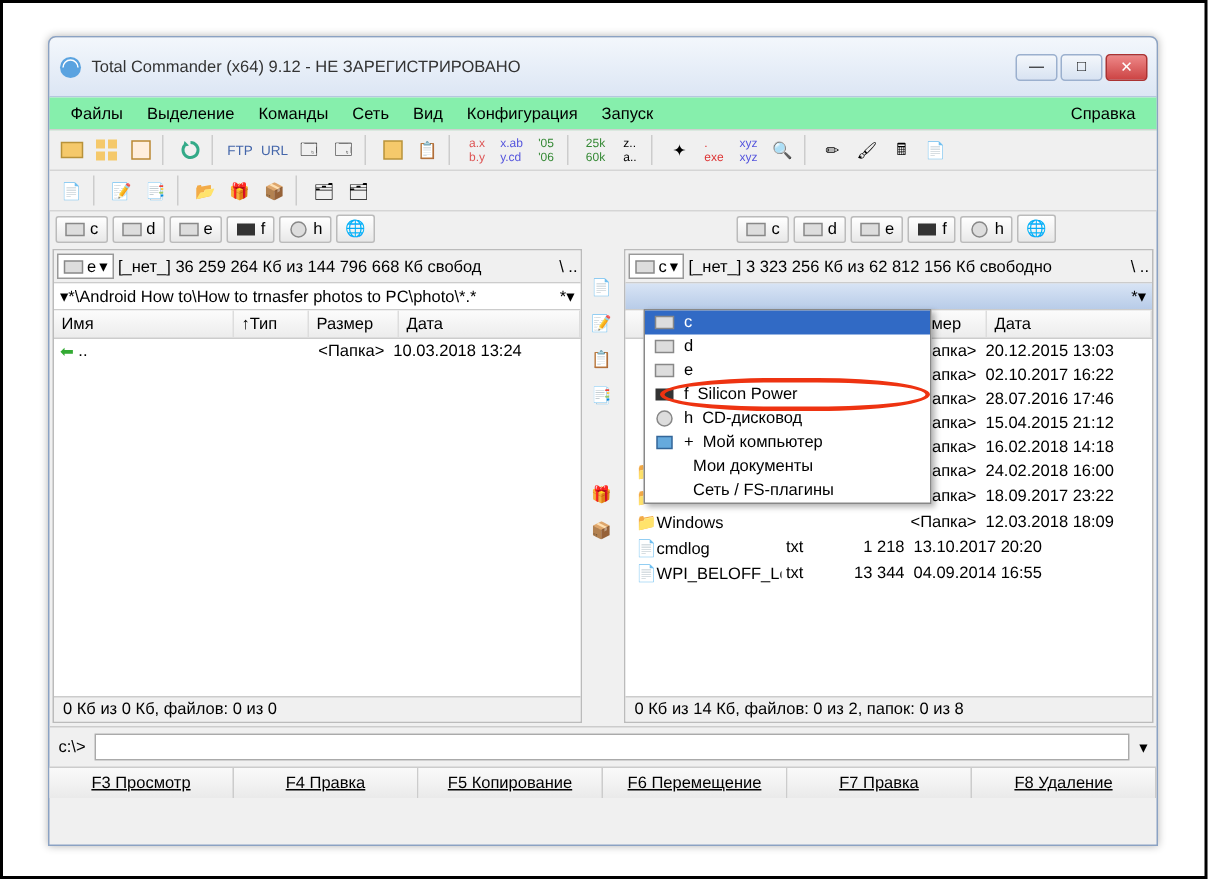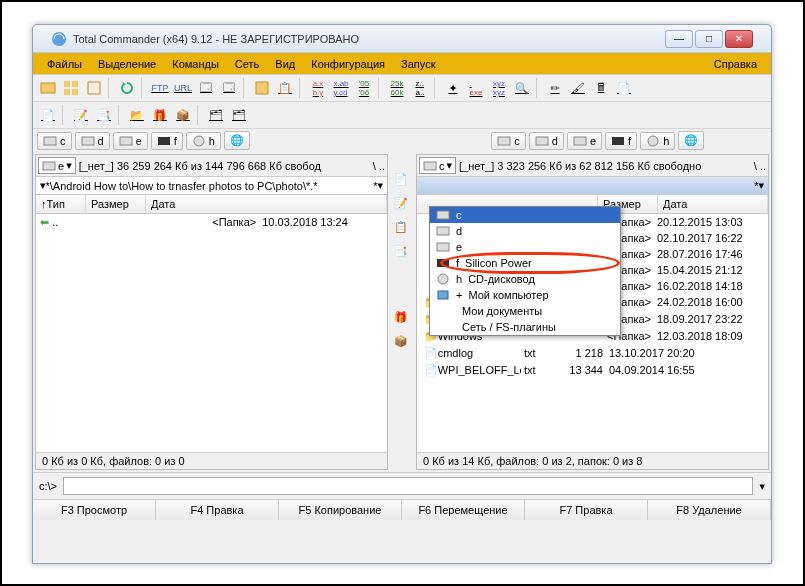--- a/index.html
+++ b/index.html
@@ -1,50 +1,50 @@
 <!DOCTYPE html>
 <html><head>
 <meta charset="utf-8">
 <style>
 * { margin: 0; padding: 0; box-sizing: border-box; font-family: Tahoma, Arial, sans-serif; font-size: 11px; }
 body { background: #fff; width: 805px; height: 586px; position: relative; }
 .outer-border { border: 2px solid #000; width: 805px; height: 586px; position: absolute; }
 .window { position: absolute; top: 24px; left: 32px; width: 740px; height: 540px; background: #f0f0f0; border: 1px solid #8ba2c3; border-radius: 5px 5px 0 0; box-shadow: 0 0 6px rgba(0,0,0,0.3); }
-.titlebar { height: 28px; background: linear-gradient(#f3f7fc,#dce6f4); display: flex; align-items: center; padding: 0 18px; border-bottom: 1px solid #b5c7de; border-radius: 5px 5px 0 0; }
+.titlebar { height: 40px; background: linear-gradient(#f3f7fc,#dce6f4); display: flex; align-items: center; padding: 0 6px; border-bottom: 1px solid #b5c7de; border-radius: 5px 5px 0 0; }
 .titlebar .icon { width: 16px; height: 16px; margin-right: 6px; }
 .titlebar .title { flex: 1; color: #333; }
 .winbtns { display: flex; gap: 2px; }
 .winbtn { width: 28px; height: 18px; background: linear-gradient(#f4f7fb,#d8e3f2); border: 1px solid #9bb0ce; border-radius: 3px; display: flex; align-items: center; justify-content: center; font-size: 10px; }
 .winbtn.close { background: linear-gradient(#e88,#c44); color: #fff; border-color: #a33; }
-.menubar { height: 22px; background: #eab308; display: flex; align-items: center; padding: 0 6px; border-bottom: 1px solid #d0d0d0; }
+.menubar { height: 22px; background: #86efac; display: flex; align-items: center; padding: 0 6px; border-bottom: 1px solid #d0d0d0; }
 .menuitem { padding: 2px 8px; cursor: default; }
 .spacer { flex: 1; }
 .toolbar { display: flex; align-items: center; padding: 2px 4px; gap: 1px; background: #f0f0f0; flex-wrap: wrap; }
-.tbtn { width: 22px; height: 22px; border: 1px solid transparent; display: flex; align-items: center; justify-content: center; cursor: pointer; text-decoration: underline; }
+.tbtn { width: 22px; height: 22px; border: 1px solid transparent; display: flex; align-items: center; justify-content: center; cursor: pointer; }
 .tsep { width: 5px; height: 20px; border-left: 1px solid #ccc; margin: 0 2px; }
 .drivebar { display: flex; padding: 2px 4px; gap: 3px; align-items: center; border-top: 1px solid #d5d5d5; }
 .drivebtn { padding: 2px 5px; border: 1px solid #bbb; background: linear-gradient(#fff,#e8e8e8); border-radius: 2px; display: flex; align-items: center; gap: 3px; cursor: pointer; }
 .panels { display: flex; height: 320px; }
 .panel { flex: 1; display: flex; flex-direction: column; border: 1px solid #bbb; margin: 2px; }
 .drivehdr { display: flex; align-items: center; padding: 2px; gap: 3px; background: #f0f0f0; border-bottom: 1px solid #ccc; }
 .drivesel { border: 1px solid #999; background: #fff; padding: 1px 3px; display: flex; align-items: center; gap: 2px; }
 .driveinfo { flex: 1; white-space: nowrap; overflow: hidden; }
 .pathbar { background: #fff; padding: 2px 4px; display: flex; align-items: center; border-bottom: 1px solid #ccc; }
 .pathbar .path { flex: 1; white-space: nowrap; overflow: hidden; }
 .colhdr { display: flex; background: linear-gradient(#fcfcfc,#ececec); border-bottom: 1px solid #ccc; }
 .col { padding: 3px 5px; border-right: 1px solid #ddd; }
 .filelist { flex: 1; background: #fff; overflow: auto; position: relative; }
 .filerow { display: flex; padding: 2px 4px; }
 .fc { padding: 0 3px; white-space: nowrap; overflow: hidden; }
 .sidetools { width: 24px; display: flex; flex-direction: column; padding-top: 16px; gap: 2px; }
 .sidebtn { width: 22px; height: 22px; border: 1px solid transparent; display: flex; align-items: center; justify-content: center; cursor: pointer; }
 .status { padding: 2px 6px; border-top: 1px solid #ccc; background: #f0f0f0; }
 .cmdline { display: flex; align-items: center; padding: 4px 6px; gap: 6px; border-top: 1px solid #ccc; }
 .cmdinput { flex: 1; border: 1px solid #aaa; padding: 2px; background: #fff; }
-.fnkeys { display: flex; border-top: 1px solid #ccc; }
+.fnkeys { display: flex; border-top: 1px solid #ccc; text-decoration: underline; }
 .fnkey { flex: 1; text-align: center; padding: 4px; border-right: 1px solid #ccc; background: linear-gradient(#fafafa,#eaeaea); cursor: pointer; }
 .dropdown { position: absolute; background: #fff; border: 1px solid #888; box-shadow: 2px 2px 4px rgba(0,0,0,0.3); z-index: 100; }
 .ddrow { display: flex; align-items: center; padding: 2px 6px; gap: 6px; cursor: pointer; }
 .ddrow.sel { background: #316ac5; color: #fff; }
 .highlight-oval { position: absolute; border: 3px solid #e31; border-radius: 50%/60%; pointer-events: none; z-index: 200; }
 .sm-ico { width: 14px; height: 12px; display: inline-block; }
 </style>
 </head>
 <body>
 
@@ -243,20 +243,21 @@
         <span>..</span>
       </div>
       <div class="pathbar">
         <span>▾</span>
         <span>*</span>
         <span class="path">\Android How to\How to trnasfer photos to PC\photo\*.*</span>
         <span>*</span>
         <span>▾</span>
       </div>
       <div class="colhdr">
+        <div class="col" style="width:120px">Имя</div>
         <div class="col" style="width:50px">↑<span>Тип</span></div>
         <div class="col" style="width:60px">Размер</div>
         <div class="col" style="flex:1">Дата</div>
       </div>
       <div class="filelist">
         <div class="filerow">
           <span style="color:#3a3">⬅</span>
           <span class="fc" style="width:110px">..</span>
           <span class="fc" style="width:50px"></span>
           <span class="fc" style="width:50px;text-align:right">&lt;Папка&gt;</span>

